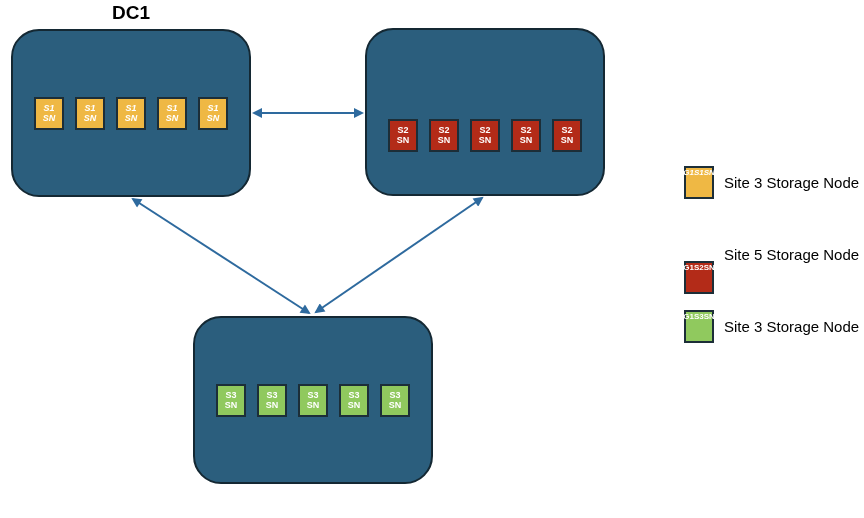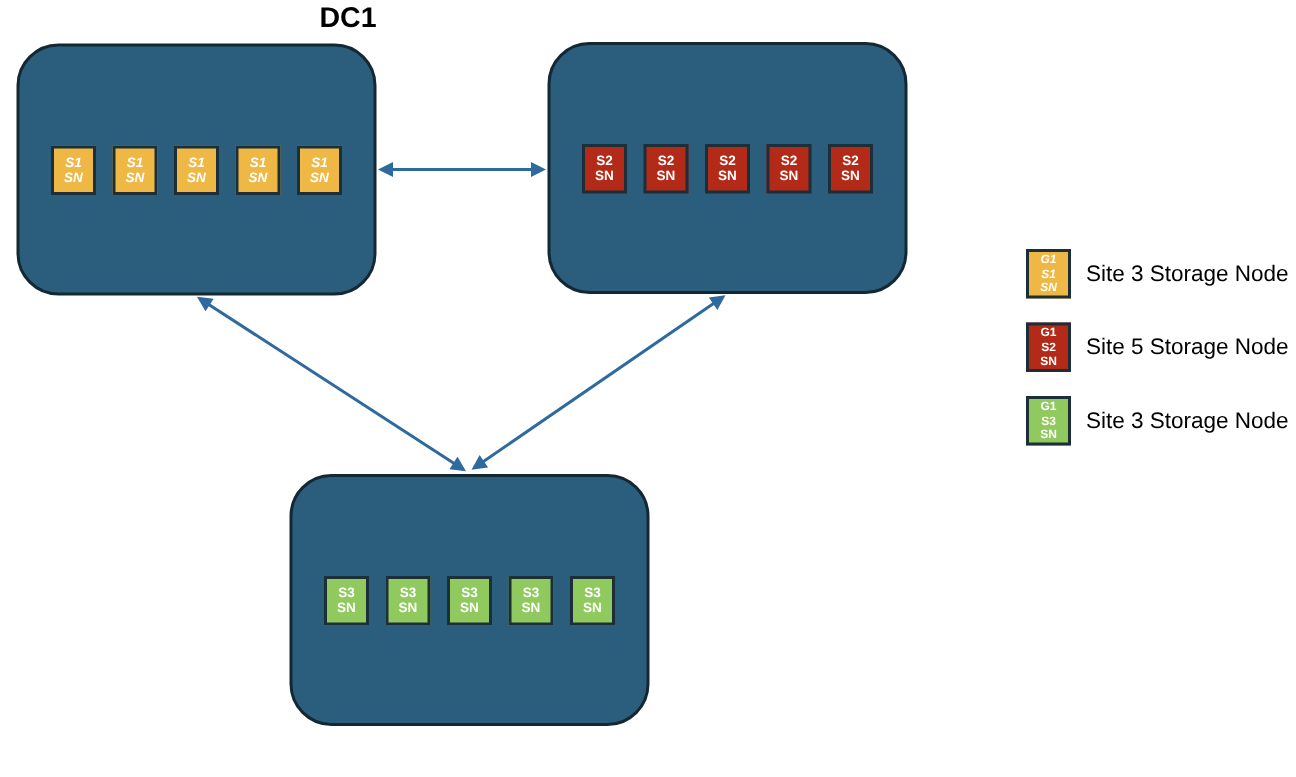--- a/index.html
+++ b/index.html
@@ -41,21 +41,21 @@
     display: flex;
     align-items: center;
     justify-content: center;
   }
   #dc1 { left: 11px;  top: 29px;  }
   #dc2 { left: 365px; top: 28px;  }
   #dc3 { left: 193px; top: 316px; }
   .dc-title {
     position: absolute;
     width: 240px;
-    text-align: right;
+    text-align: center;
     font-size: 19px;
     font-weight: 600;
     color: var(--label-text, #000000);
   }
   #dc1-title { left: 11px;  top: 2px;   }
   #dc2-title { left: 365px; top: 2px;   }
   #dc3-title { left: 193px; top: 487px; }
   
   .node-row {
     display: flex;
@@ -70,43 +70,43 @@
     flex-direction: column;
     align-items: center;
     justify-content: center;
     color: var(--node-text, #ffffff);
     font-size: 9px;
     font-weight: 700;
     line-height: 10.5px;
     text-align: center;
   }
   .site1 { background: var(--site1-node, #efb844); font-style: italic; }
-  .site2 { background: var(--site2-node, #b32b18); }
+  .site2 { background: var(--site2-node, #b32b18); margin-top: 46px; }
   .site3 { background: var(--site3-node, #90c95e); }
   
   .legend {
     position: absolute;
     left: 684px;
     top: 166px;
     display: flex;
     flex-direction: column;
     gap: 16px;
   }
   .legend-row {
     display: flex;
     align-items: center;
   }
   .swatch {
     width: 30px;
     height: 33px;
     box-sizing: border-box;
     border: 2px solid var(--node-border, #1c2e38);
     display: flex;
-    flex-direction: column;
-    align-items: center;
+    flex-direction: row;
+    align-items: flex-start;
     justify-content: center;
     color: var(--node-text, #ffffff);
     font-size: 8px;
     font-weight: 700;
     line-height: 9.5px;
     text-align: center;
   }
   .legend-label {
     margin-left: 10px;
     font-size: 15px;

